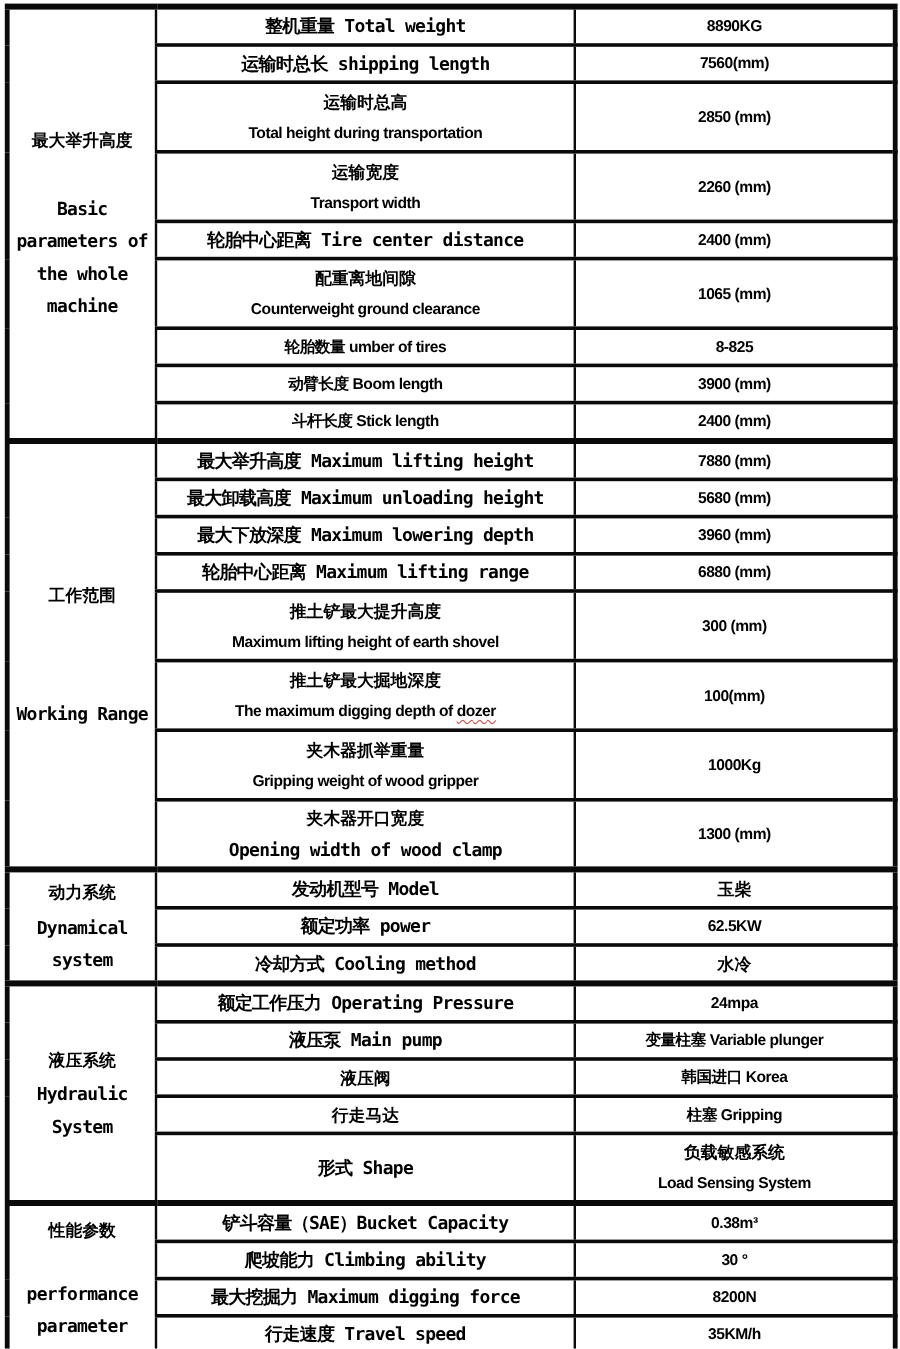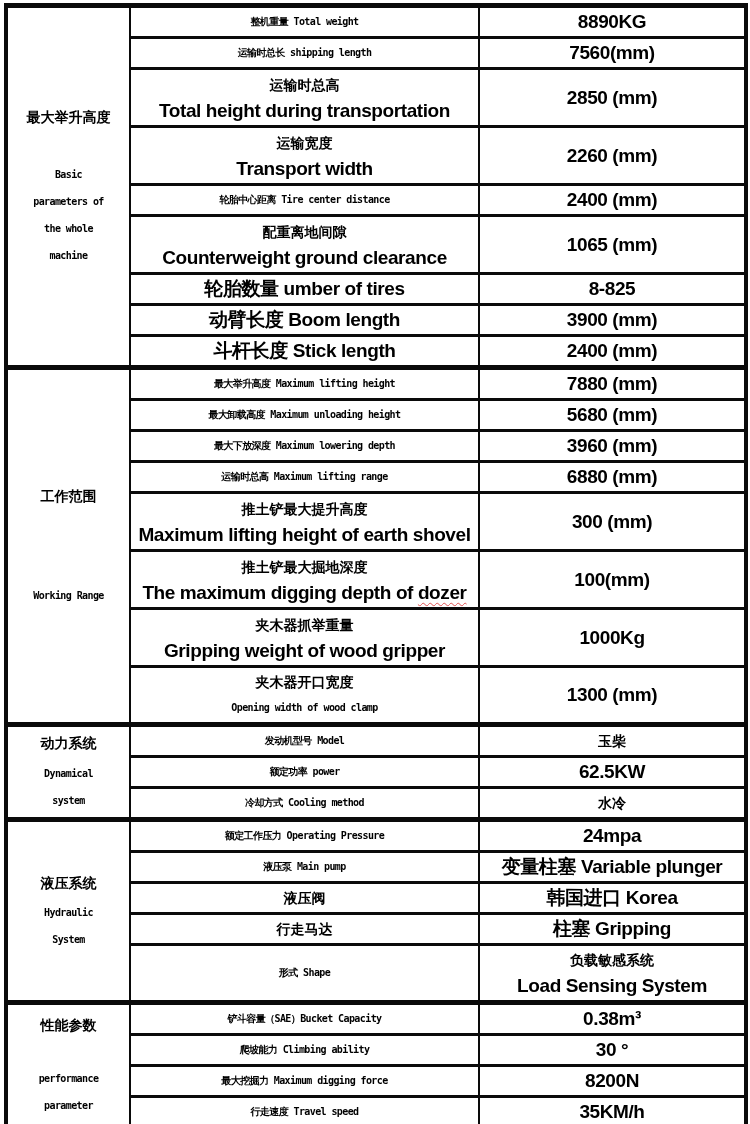--- a/index.html
+++ b/index.html
@@ -43,27 +43,27 @@
 
   
   .zh {
     font-family: "Liberation Sans", sans-serif;
     font-weight: bold;
     font-size: 14px;
   }
   .mono {
     font-family: "DejaVu Sans Mono", monospace;
     font-weight: bold;
-    font-size: 10px;
+    font-size: 15px;
     letter-spacing: -0.6px;
   }
   .narrow {
     font-family: "Liberation Sans", sans-serif;
     font-weight: bold;
-    font-size: 19px;
+    font-size: 13px;
     letter-spacing: -0.4px;
   }
 
   
   .cat .line { line-height: 27px; }
   .cat-s1 .zh { margin-bottom: 30px; }
   .cat-s2 .zh { margin-bottom: 72px; }
   .cat-s3 .zh { margin-bottom: 3px; }
   .cat-s4 .zh { margin-bottom: 2px; }
   .cat-s5 .zh { margin-bottom: 26px; }
@@ -193,21 +193,21 @@
         <tr class="row-single">
           <td>
             <div class="line mono">最大下放深度 Maximum lowering depth</div>
           </td>
           <td>
             <div class="line narrow">3960 (mm)</div>
           </td>
         </tr>
         <tr class="row-single">
           <td>
-            <div class="line mono">运输时总高 Maximum lifting range</div>
+            <div class="line mono">轮胎中心距离 Maximum lifting range</div>
           </td>
           <td>
             <div class="line narrow">6880 (mm)</div>
           </td>
         </tr>
         <tr class="row-double">
           <td>
             <div class="line zh">推土铲最大提升高度</div>
             <div class="line narrow">Maximum lifting height of earth shovel</div>
           </td>

